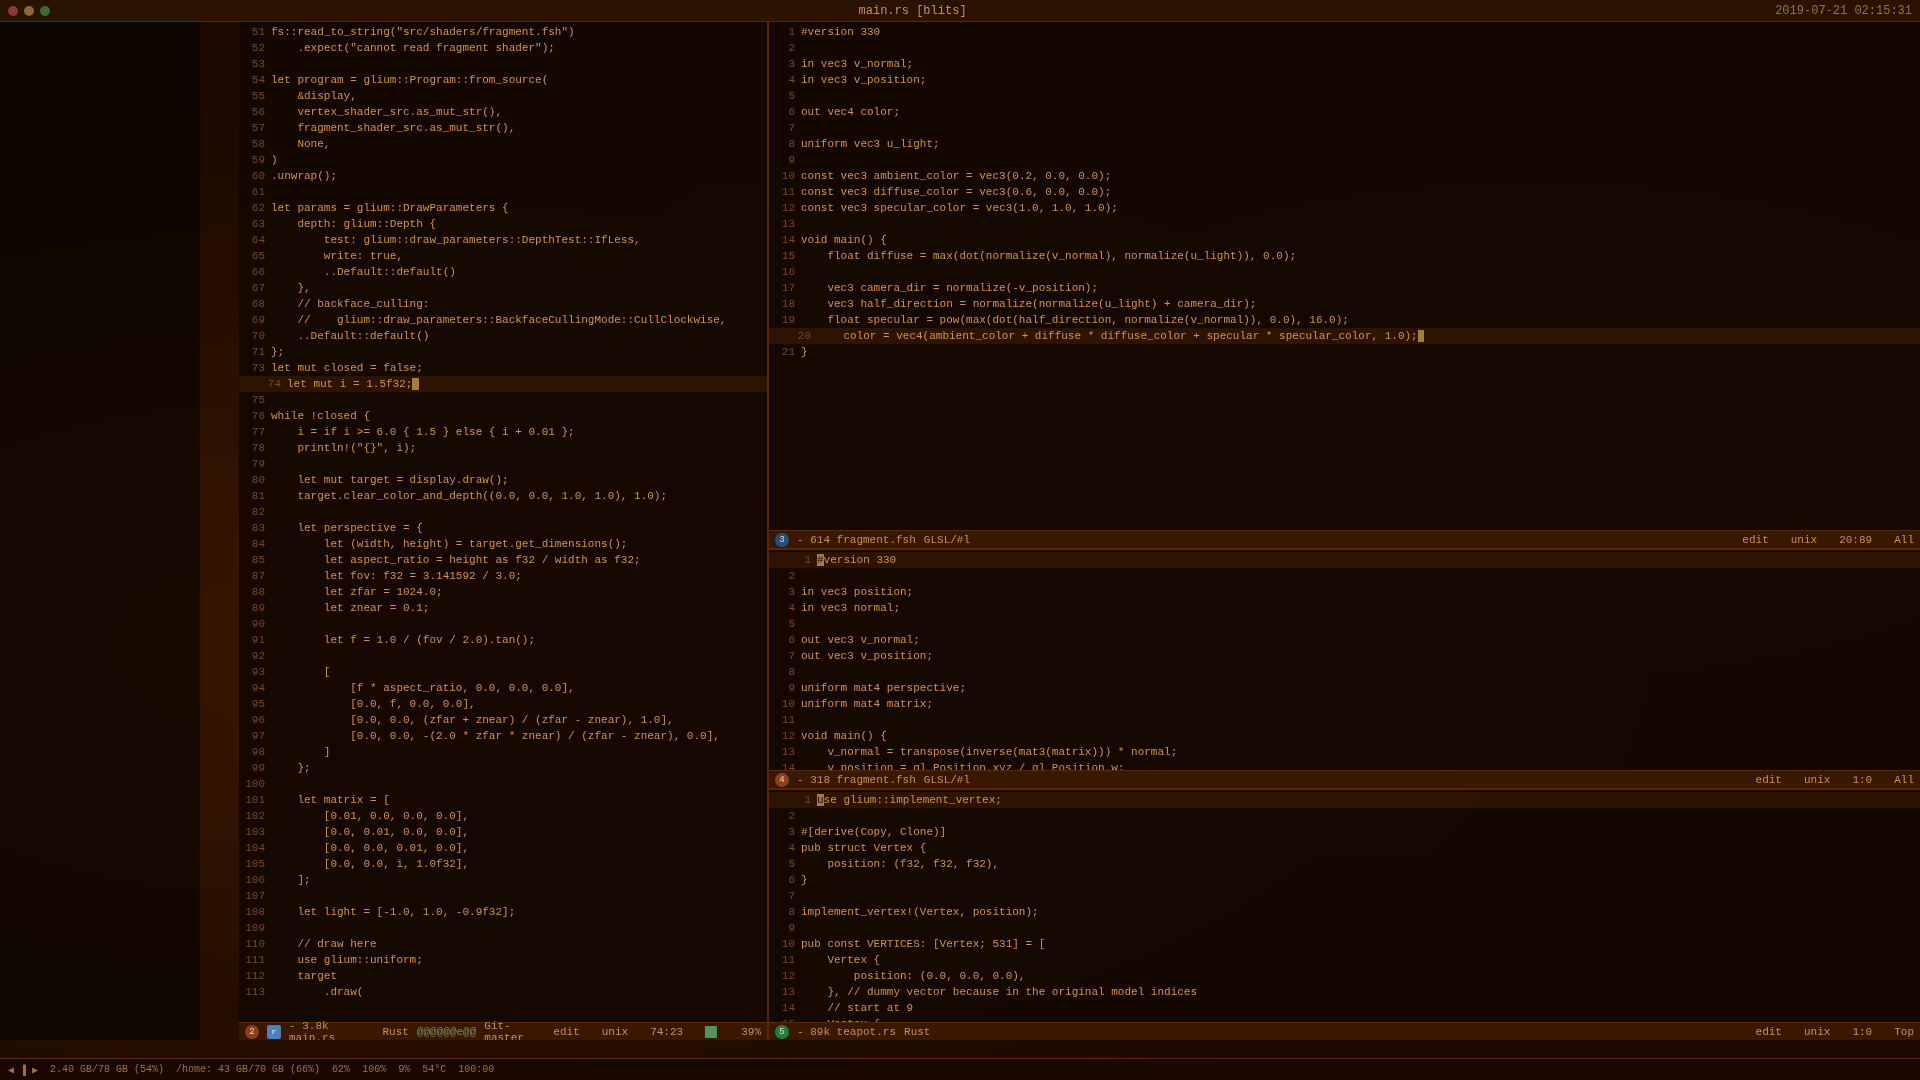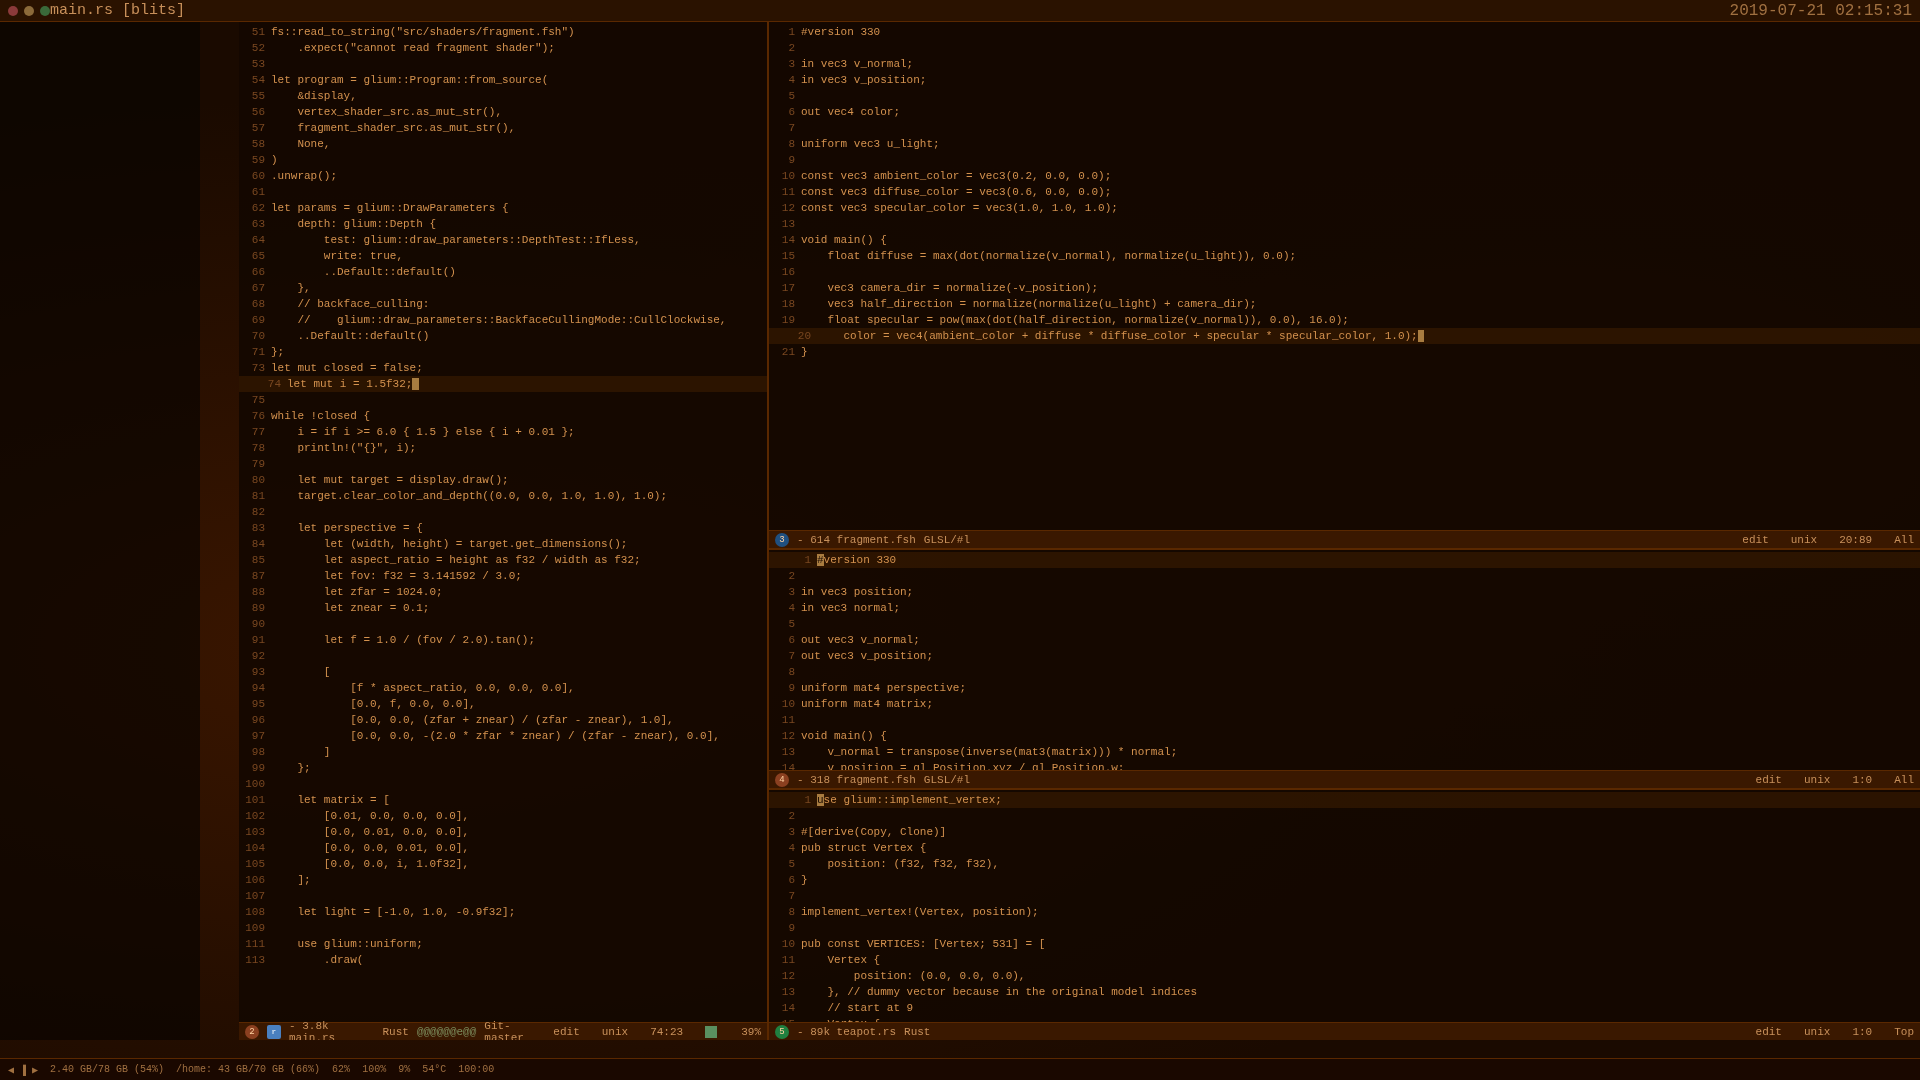--- a/index.html
+++ b/index.html
@@ -45,27 +45,27 @@
     .title-bar-btn {
       width: 10px; height: 10px;
       border-radius: 50%;
       display: inline-block;
     }
     .btn-close { background: #8b3a3a; }
     .btn-min { background: #8b6a3a; }
     .btn-max { background: #3a6a3a; }
     .title-bar-title {
       color: #c8905a;
-      font-size: 15px;
+      font-size: 12px;
       flex: 1;
-      text-align: left;
+      text-align: center;
     }
     .title-bar-time {
       color: #a07040;
-      font-size: 16px;
+      font-size: 12px;
     }
 
     
     .editor-container {
       position: absolute;
       top: 22px;
       left: 200px;
       right: 0;
       bottom: 40px;
       display: flex;
@@ -485,22 +485,30 @@
         </div>
         <div class="code-line">
           <span class="line-num">108</span>
           <span class="line-content">    let light = [-1.0, 1.0, -0.9f32];</span>
         </div>
         <div class="code-line">
           <span class="line-num">109</span>
           <span class="line-content"></span>
         </div>
         <div class="code-line">
+          <span class="line-num">110</span>
+          <span class="line-content">    // draw here</span>
+        </div>
+        <div class="code-line">
           <span class="line-num">111</span>
           <span class="line-content">    use glium::uniform;</span>
+        </div>
+        <div class="code-line">
+          <span class="line-num">112</span>
+          <span class="line-content">    target</span>
         </div>
         <div class="code-line">
           <span class="line-num">113</span>
           <span class="line-content">        .draw(</span>
         </div>
       </div>
     <div class="status-bar">
       <span class="pane-num">2</span>
       <span class="file-icon">r</span>
       <span>- <span>3.8k main.rs</span></span>

